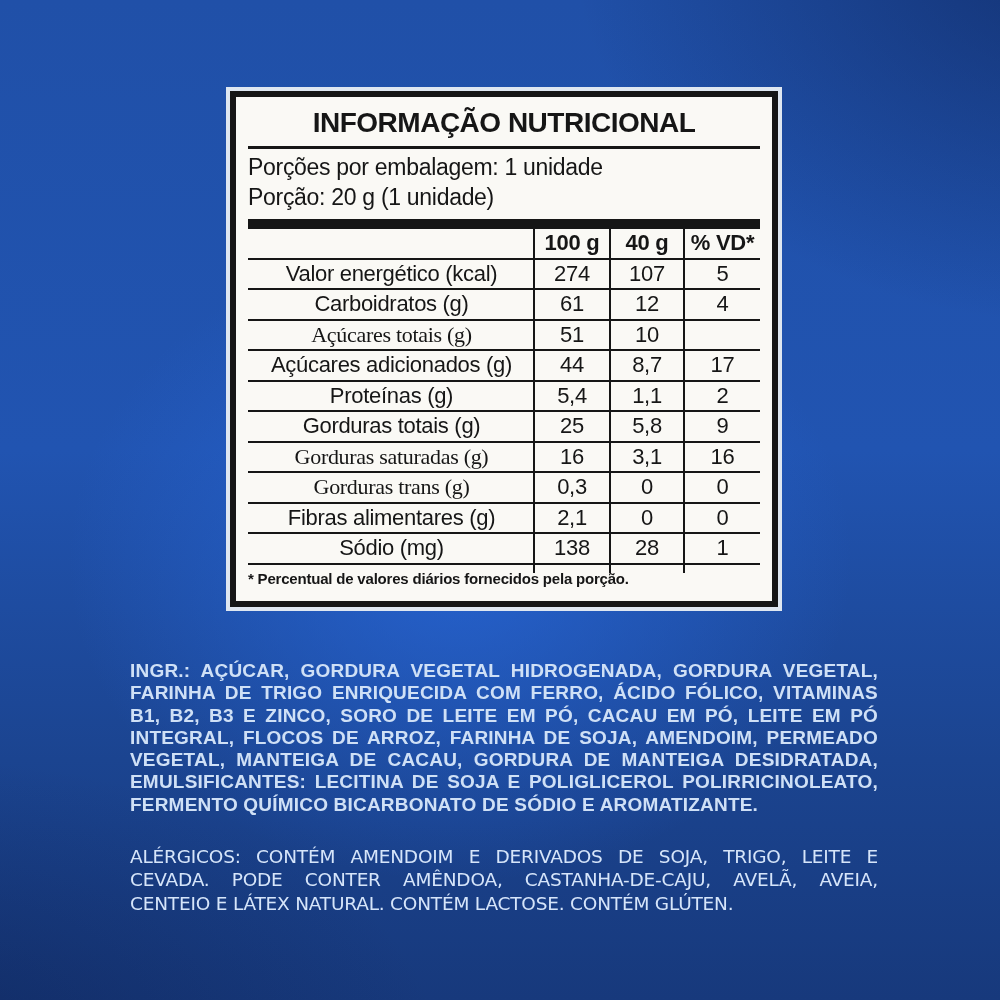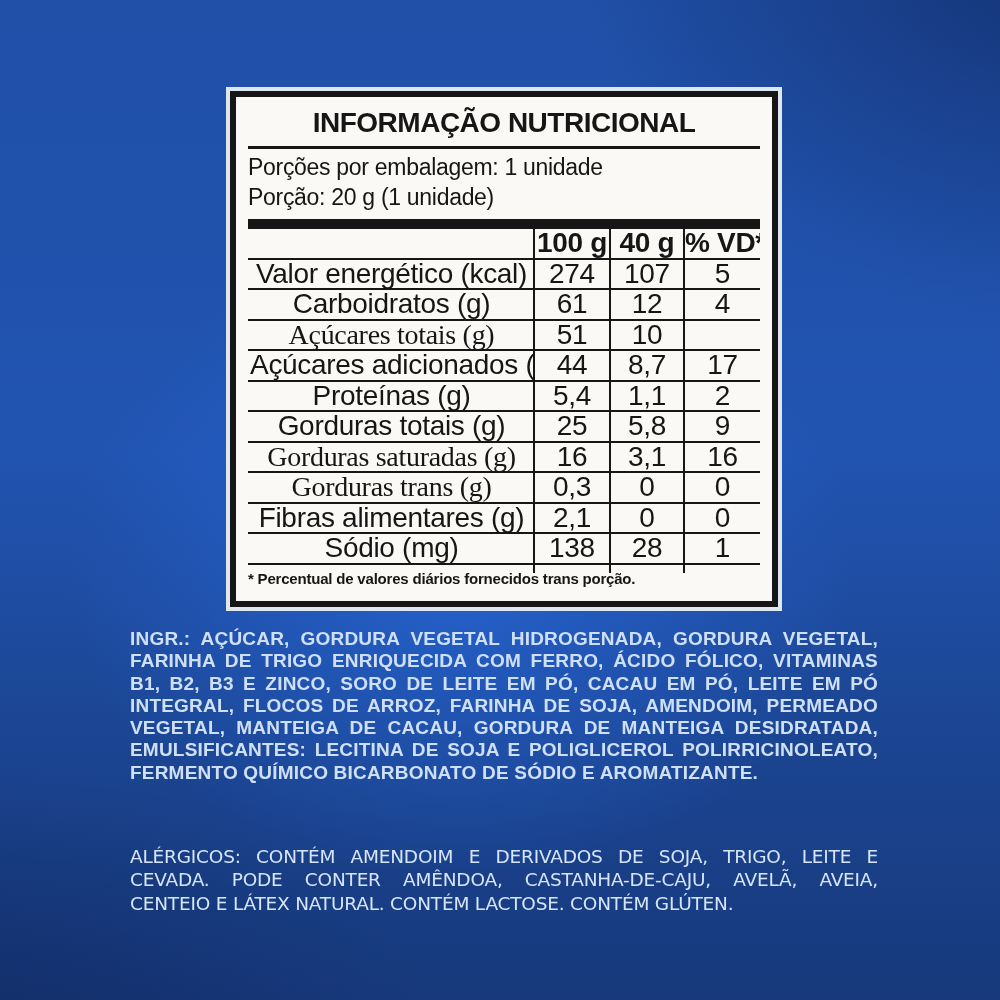--- a/index.html
+++ b/index.html
@@ -38,41 +38,41 @@
   .ntable{width:100%;}
   .trow{
     display:grid;
     grid-template-columns:285px 76px 74px 77px;
     border-bottom:2px solid #161616;
     height:30.5px;box-sizing:border-box;
     align-items:center;
   }
   .trow.header .cell{font-weight:bold;}
   .cell{
-    font-size:28px;letter-spacing:-0.3px;
+    font-size:22px;letter-spacing:-0.3px;
     height:39px;line-height:28px;
     box-sizing:border-box;
     overflow:hidden;white-space:nowrap;
   }
   .cell.name{padding-left:2px;text-align:center;}
   .cell.val{border-left:2px solid #161616;text-align:center;}
   .ind1{padding-left:12px;font-family:Liberation Serif, serif;}
   .ind2{padding-left:26px;}
 
   .footnote{
     margin:5px 0 6px 0;
     font-size:15px;font-weight:bold;letter-spacing:-0.2px;
   }
 
   
   .blue-text{
     position:absolute;left:130px;width:748px;
     color:#cfe0f6;
   }
-  .ingredients-block{top:628px;font-size:19px;line-height:22.3px;font-weight:bold;letter-spacing:0.2px;}
+  .ingredients-block{top:660px;font-size:19px;line-height:22.3px;font-weight:bold;letter-spacing:0.2px;}
   .allergens-block{
     top:845px;font-size:18.5px;line-height:23.4px;font-weight:normal;
     font-family:"DejaVu Sans","Liberation Sans",sans-serif;
     color:#d6e5fa;letter-spacing:-0.2px;
   }
   .tline{text-align:justify;text-align-last:justify;white-space:nowrap;}
   .tline.last{text-align-last:left;}
 </style>
 </head>
 <body>
@@ -154,21 +154,21 @@
           </div>
           <div class="trow">
             <div class="cell name ind0">Sódio (mg)</div>
             <div class="cell val">138</div>
             <div class="cell val">28</div>
             <div class="cell val">1</div>
           </div>
         </div>
     </div>
 
-    <p class="footnote">* Percentual de valores diários fornecidos trans porção.</p>
+    <p class="footnote">* Percentual de valores diários fornecidos pela porção.</p>
   </section>
 
   <div class="blue-text ingredients-block">
       <div class="tline">INGR.: AÇÚCAR, GORDURA VEGETAL HIDROGENADA, GORDURA VEGETAL,</div>
       <div class="tline">FARINHA DE TRIGO ENRIQUECIDA COM FERRO, ÁCIDO FÓLICO, VITAMINAS</div>
       <div class="tline">B1, B2, B3 E ZINCO, SORO DE LEITE EM PÓ, CACAU EM PÓ, LEITE EM PÓ</div>
       <div class="tline">INTEGRAL, FLOCOS DE ARROZ, FARINHA DE SOJA, AMENDOIM, PERMEADO</div>
       <div class="tline">VEGETAL, MANTEIGA DE CACAU, GORDURA DE MANTEIGA DESIDRATADA,</div>
       <div class="tline">EMULSIFICANTES: LECITINA DE SOJA E POLIGLICEROL POLIRRICINOLEATO,</div>
       <div class="tline last">FERMENTO QUÍMICO BICARBONATO DE SÓDIO E AROMATIZANTE.</div>

